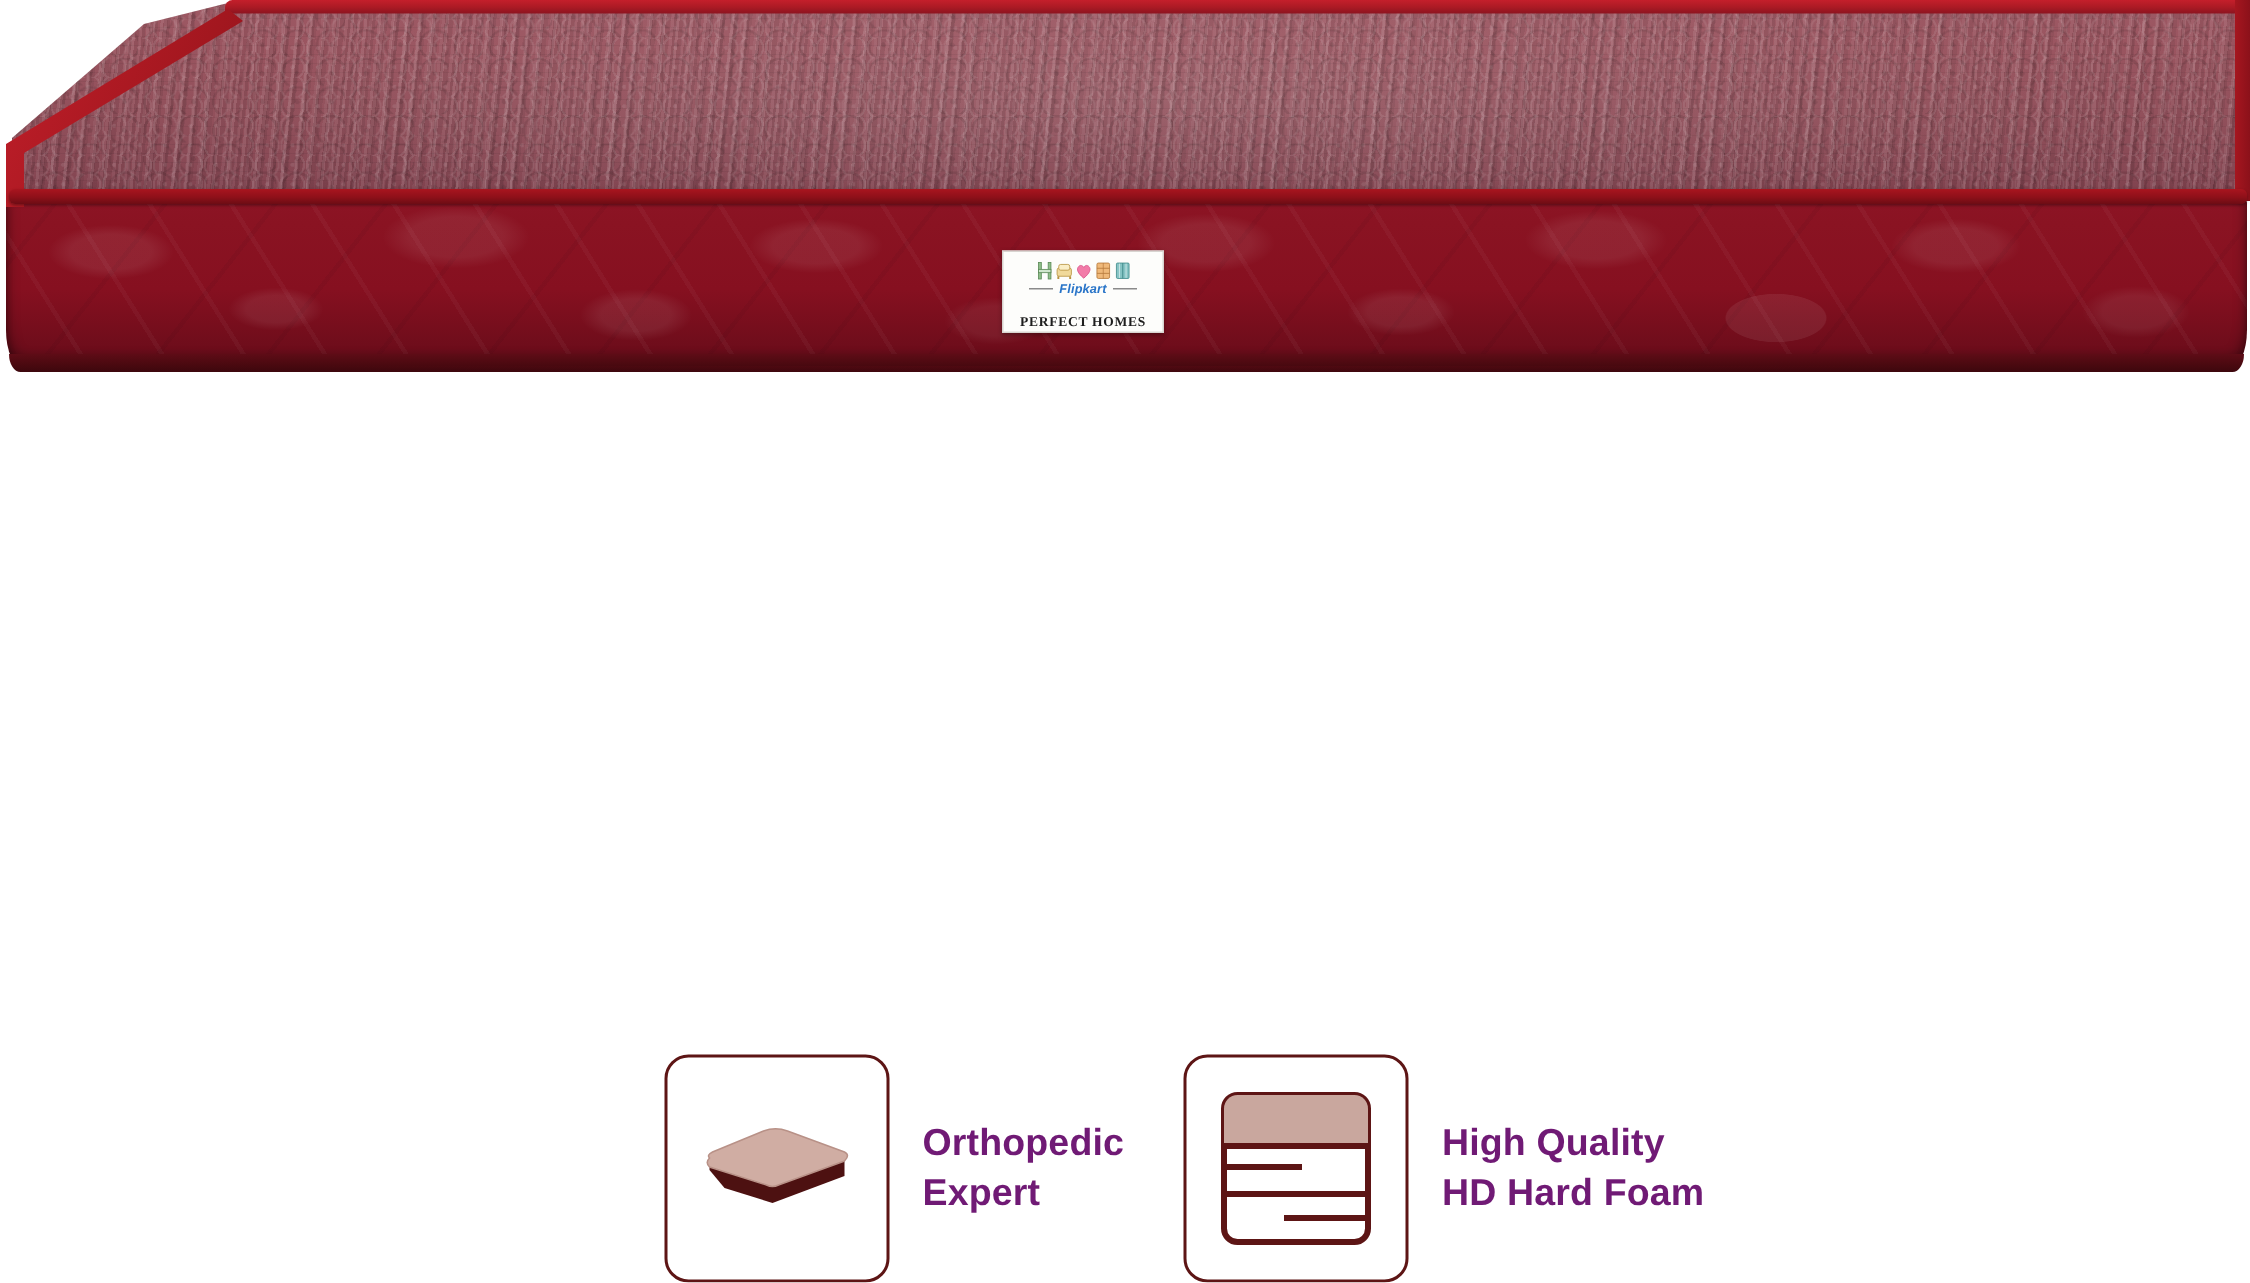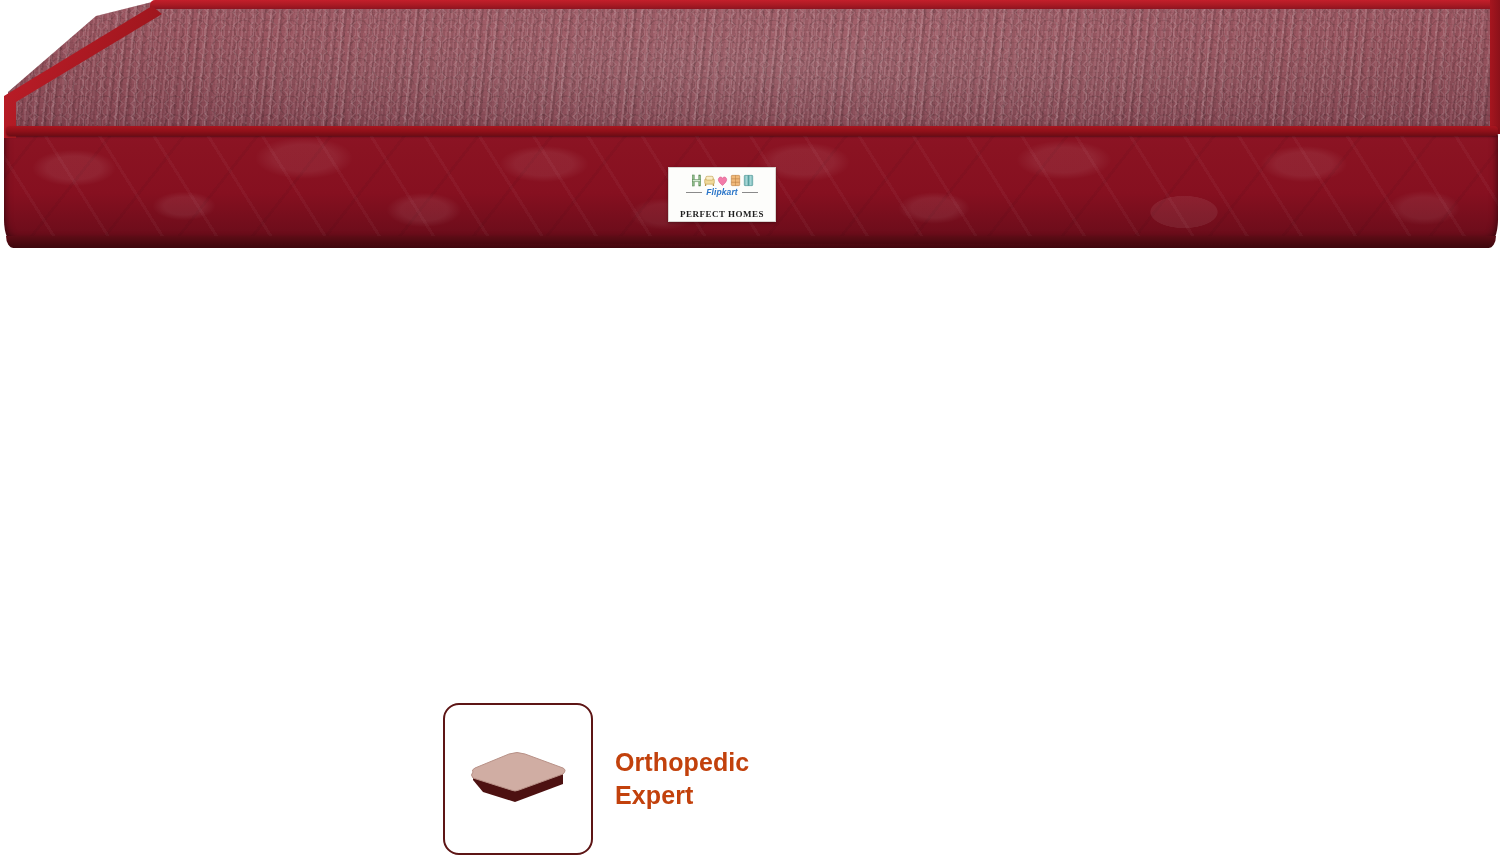--- a/index.html
+++ b/index.html
@@ -132,21 +132,21 @@
     position:absolute;left:443px;top:703px;width:720px;height:152px;
     display:flex;align-items:center;gap:40px;
   }
   .feature{display:flex;align-items:center;gap:22px;}
   .feature-iconbox{
     width:146px;height:148px;flex:0 0 auto;
     border:2px solid #5d1515;border-radius:16px;background:#fff;
     position:relative;
   }
   .feature-text{
-    font-size:25px;font-weight:bold;color:#c2410c;line-height:1.32;
+    font-size:25px;font-weight:bold;color:#701a75;line-height:1.32;
     white-space:pre-line;letter-spacing:.1px;
   }
 
   
   .ortho-svg{position:absolute;left:50%;top:50%;transform:translate(-50%,-50%);}
   
   .foam-svg{position:absolute;left:50%;top:50%;transform:translate(-50%,-50%);}
 </style>
 </head>
 <body>
@@ -206,13 +206,27 @@
       <svg class="ortho-svg" width="110" height="70" viewBox="0 0 110 70">
         <path d="M10 36 L20 48 L52 58 L100 40 L100 30 L10 28 Z" fill="#4d1111"></path>
         <path d="M10 28 Q8 26 12 24 L46 10 Q54 7 62 10 L100 24 Q104 26 100 30 L56 46 Q52 48 48 46 L10 34 Q7 31 10 28 Z" fill="#d0ada3"></path>
         <path d="M10 28 Q8 26 12 24 L46 10 Q54 7 62 10 L100 24 Q104 26 100 30 L56 46 Q52 48 48 46 L10 34 Q7 31 10 28 Z" fill="none" stroke="#b89187" stroke-width="1"></path>
       </svg>
     </div>
     <div class="feature-text">Orthopedic
 Expert</div>
   </div>
 
+  <div class="feature">
+    <div class="feature-iconbox">
+      <svg class="foam-svg" width="104" height="106" viewBox="0 0 104 106">
+        <rect x="4" y="4" width="96" height="98" rx="9" fill="#ffffff" stroke="#5d1515" stroke-width="4"></rect>
+        <path d="M4 13 a9 9 0 0 1 9 -9 h78 a9 9 0 0 1 9 9 v24 h-96 Z" fill="#c9a79e"></path>
+        <line x1="4" y1="38" x2="100" y2="38" stroke="#5d1515" stroke-width="4"></line>
+        <line x1="4" y1="70" x2="100" y2="70" stroke="#5d1515" stroke-width="4"></line>
+        <line x1="6" y1="52" x2="56" y2="52" stroke="#5d1515" stroke-width="4"></line>
+        <line x1="44" y1="86" x2="100" y2="86" stroke="#5d1515" stroke-width="4"></line>
+      </svg>
+    </div>
+    <div class="feature-text">High Quality
+HD Hard Foam</div>
+  </div>
 </div>
 
 </body></html>

